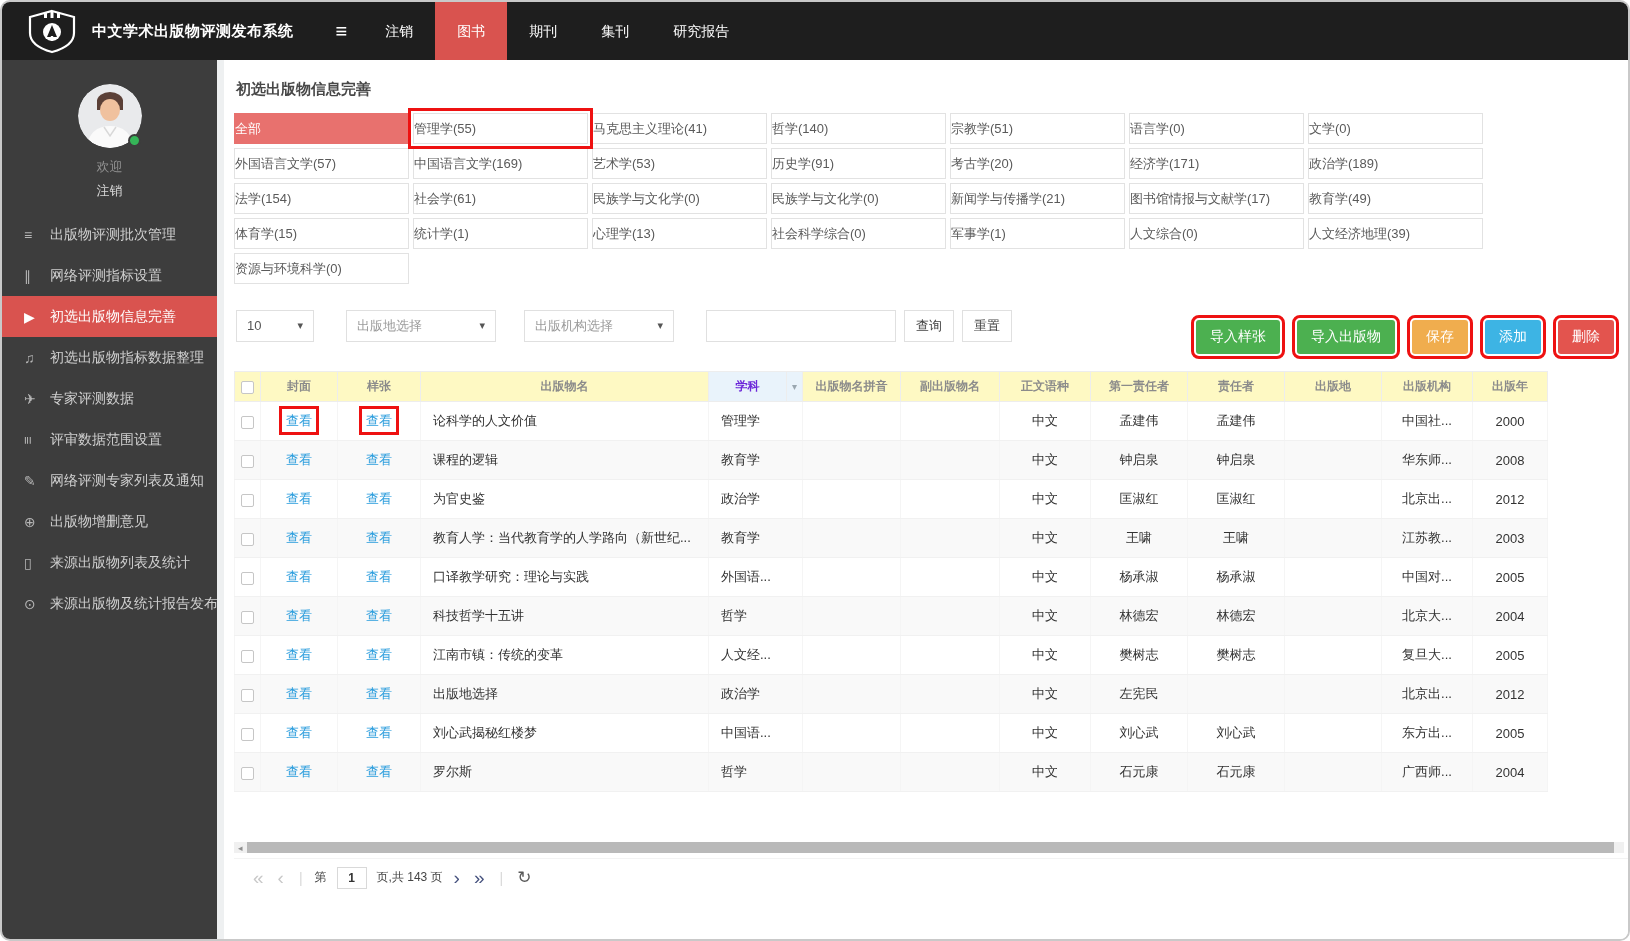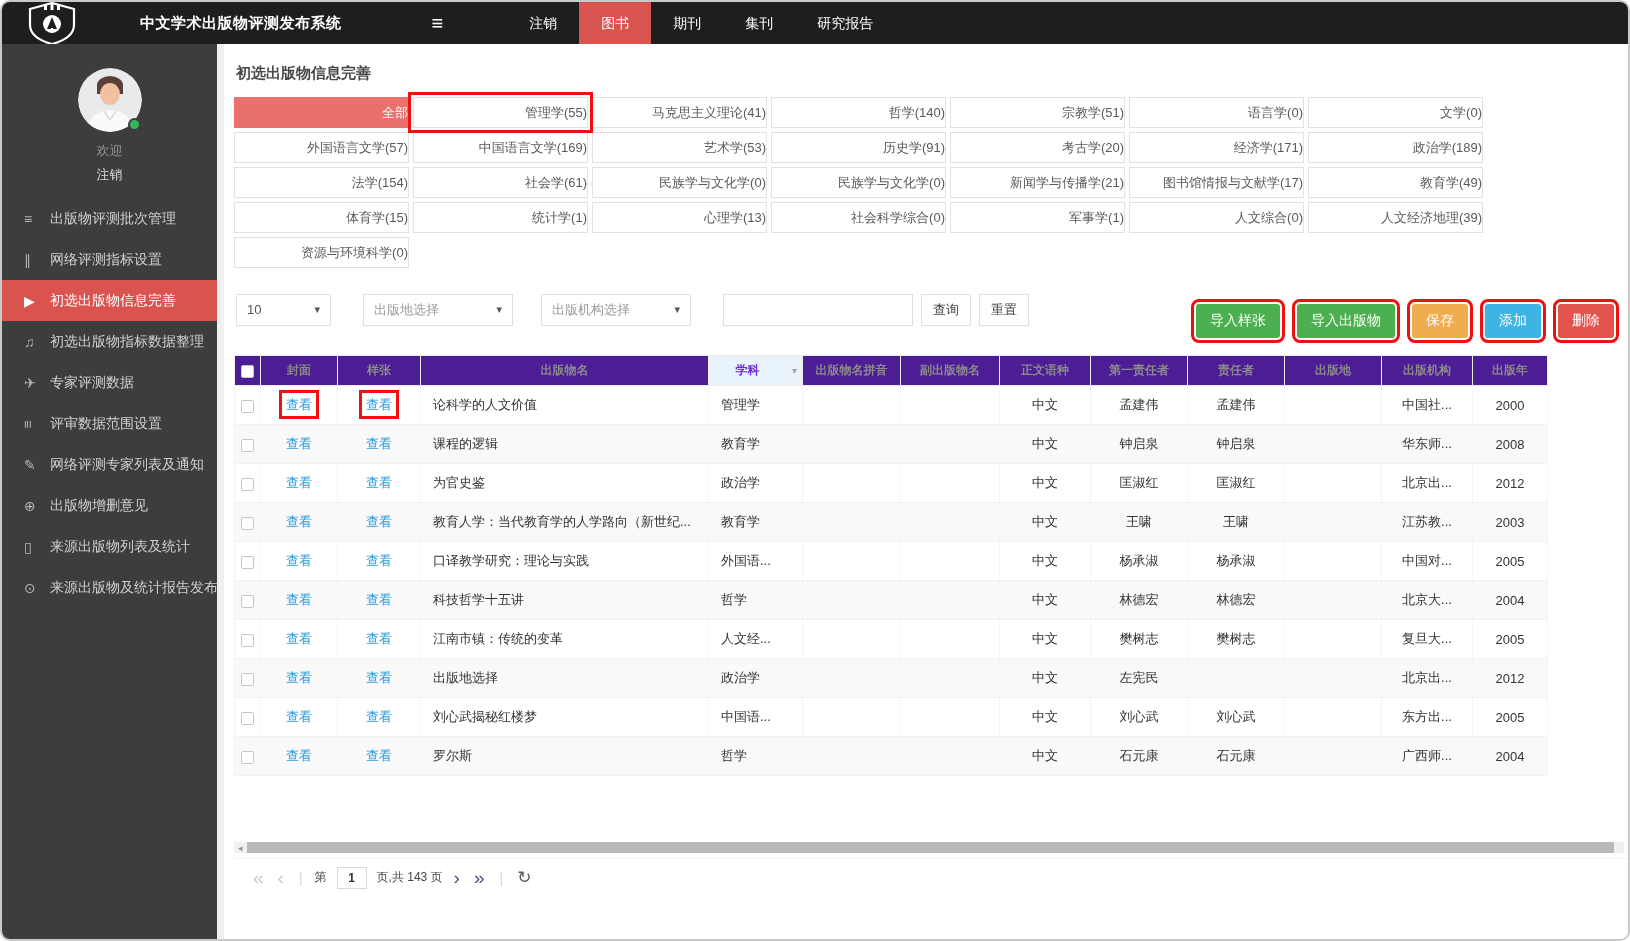--- a/index.html
+++ b/index.html
@@ -1,20 +1,20 @@
 <!DOCTYPE html>
 <html><head>
 <meta charset="utf-8">
 <style>
   * { margin:0; padding:0; box-sizing:border-box; }
   html,body { background:#ffffff; font-family:"Liberation Sans","DejaVu Sans",sans-serif; }
   .window { width:1630px; height:941px; border:2px solid #c9c9c9; border-radius:10px; overflow:hidden; display:flex; flex-direction:column; background:#fff; }
 
   
-  .navbar { height:42px; background:#1e1e1e; display:flex; align-items:center; flex:none; color:#fff;gap:48px; }
+  .navbar { height:58px; background:#1e1e1e; display:flex; align-items:center; flex:none; color:#fff; }
   .logo { width:56px; height:46px; margin:0 12px 0 22px; flex:none; }
   .app-title { font-size:15px; font-weight:bold; letter-spacing:.5px; margin-right:26px; white-space:nowrap; }
   .hamburger { font-size:20px; color:#fff; padding:0 16px; cursor:pointer; }
   .topnav { display:flex; height:58px; align-items:stretch; }
   .topnav a { color:#fff; text-decoration:none; font-size:14px; line-height:58px; padding:0 22px; white-space:nowrap; }
   .topnav a.active { background:#d9534f; }
 
   
   .bodyrow { flex:1; display:flex; min-height:0; }
   .sidebar { width:215px; background:#3d3d3d; flex:none; display:flex; flex-direction:column; }
@@ -31,44 +31,44 @@
   .menu li.active { background:#d9534f; color:#fff; }
   .menu .micon { width:26px; flex:none; color:#b5b5b5; font-size:14px; text-align:left; }
   .menu li.active .micon { color:#fff; }
   .rot { display:inline-block; transform:rotate(90deg); }
 
   
   .page-title { font-size:15px; color:#484848; margin:20px 0 14px 2px; }
 
   
   .cat-grid { display:flex; flex-wrap:wrap; gap:4px; width:1258px; }
-  .cat-btn { width:175px; height:31px; line-height:29px; text-align:right; background:#fff; border:1px solid #e2e2e2; color:#5a5a5a; font-size:13px; cursor:pointer; font-family:inherit; }
+  .cat-btn { width:175px; height:31px; line-height:29px; text-align:left; background:#fff; border:1px solid #e2e2e2; color:#5a5a5a; font-size:13px; cursor:pointer; font-family:inherit; }
   .cat-btn.active { background:#e8716e; border-color:#e8716e; color:#fff; }
   .boxed { outline:3px solid #ee1111; outline-offset:2px; position:relative; z-index:2; }
 
   
   .toolbar { display:flex; align-items:center; margin:13px 0 0 2px; padding-right:14px; }
   .select { height:32px; background:#fff; border:1px solid #e0e0e0; display:flex; align-items:center; justify-content:space-between; padding:0 10px; font-size:13px; color:#555; cursor:pointer; }
   .select .caret { color:#555; font-size:11px; margin-left:8px; }
   .select.placeholder { color:#9a9a9a; }
-  .sel-size { width:95px; margin-right:32px; }
+  .sel-size { width:78px; margin-right:32px; }
   .sel-place { width:150px; margin-right:28px; }
   .sel-org  { width:150px; margin-right:32px; }
   .search-input { width:190px; height:32px; border:1px solid #e0e0e0; padding:0 8px; font-size:13px; color:#333; font-family:inherit; }
   .btn-plain { height:32px; min-width:50px; background:#fff; border:1px solid #e0e0e0; color:#444; font-size:13px; margin-left:8px; cursor:pointer; font-family:inherit; }
   .actions { margin-left:auto; display:flex; align-items:center; gap:17px;margin-top:23px; }
   .btn-act { height:34px; border:none; border-radius:3px; color:#fff; font-size:14px; padding:0 14px; cursor:pointer; font-family:inherit; white-space:nowrap; }
   .b-green { background:#4cb050; }
   .b-orange { background:#f0ad4e; }
   .b-blue { background:#3db4e4; }
   .b-red { background:#e3544e; }
 
   
   table.pubs { border-collapse:collapse; table-layout:fixed; width:1313px; margin-top:17px; font-size:13px; }
-  .pubs thead th { background:#4c1d95; color:#8b8b8b; font-weight:bold; height:30px; border:1px solid #ededed; border-left:none; font-size:12px; }
+  .pubs thead th { background:#fef9c3; color:#8b8b8b; font-weight:bold; height:30px; border:1px solid #ededed; border-left:none; font-size:12px; }
   .pubs thead th:first-child { border-left:1px solid #ededed; }
   .pubs thead th.th-subject { background:#e9f3fb; color:#6d28d9; }
   .pubs thead th.th-caret { background:#e9f3fb; color:#9aa7b0; font-size:10px; cursor:pointer; }
   .pubs tbody td { height:39px; border-bottom:1px solid #f1f1f1; border-right:1px solid #f5f5f5; color:#333; text-align:center; overflow:hidden; white-space:nowrap; }
   .pubs tbody td:first-child { border-left:1px solid #f5f5f5; }
   .pubs tbody tr:nth-child(even) { background:#f9f9f9; }
   .t-left { text-align:left !important; padding-left:12px; }
   .checkbox { display:inline-block; width:13px; height:13px; border:1px solid #c6c6c6; border-radius:2px; background:#fff; vertical-align:middle; cursor:pointer; }
   .view-link { color:#2b9ddd; text-decoration:none; cursor:pointer; }
   a.view-link.boxed { outline-offset:4px; }

